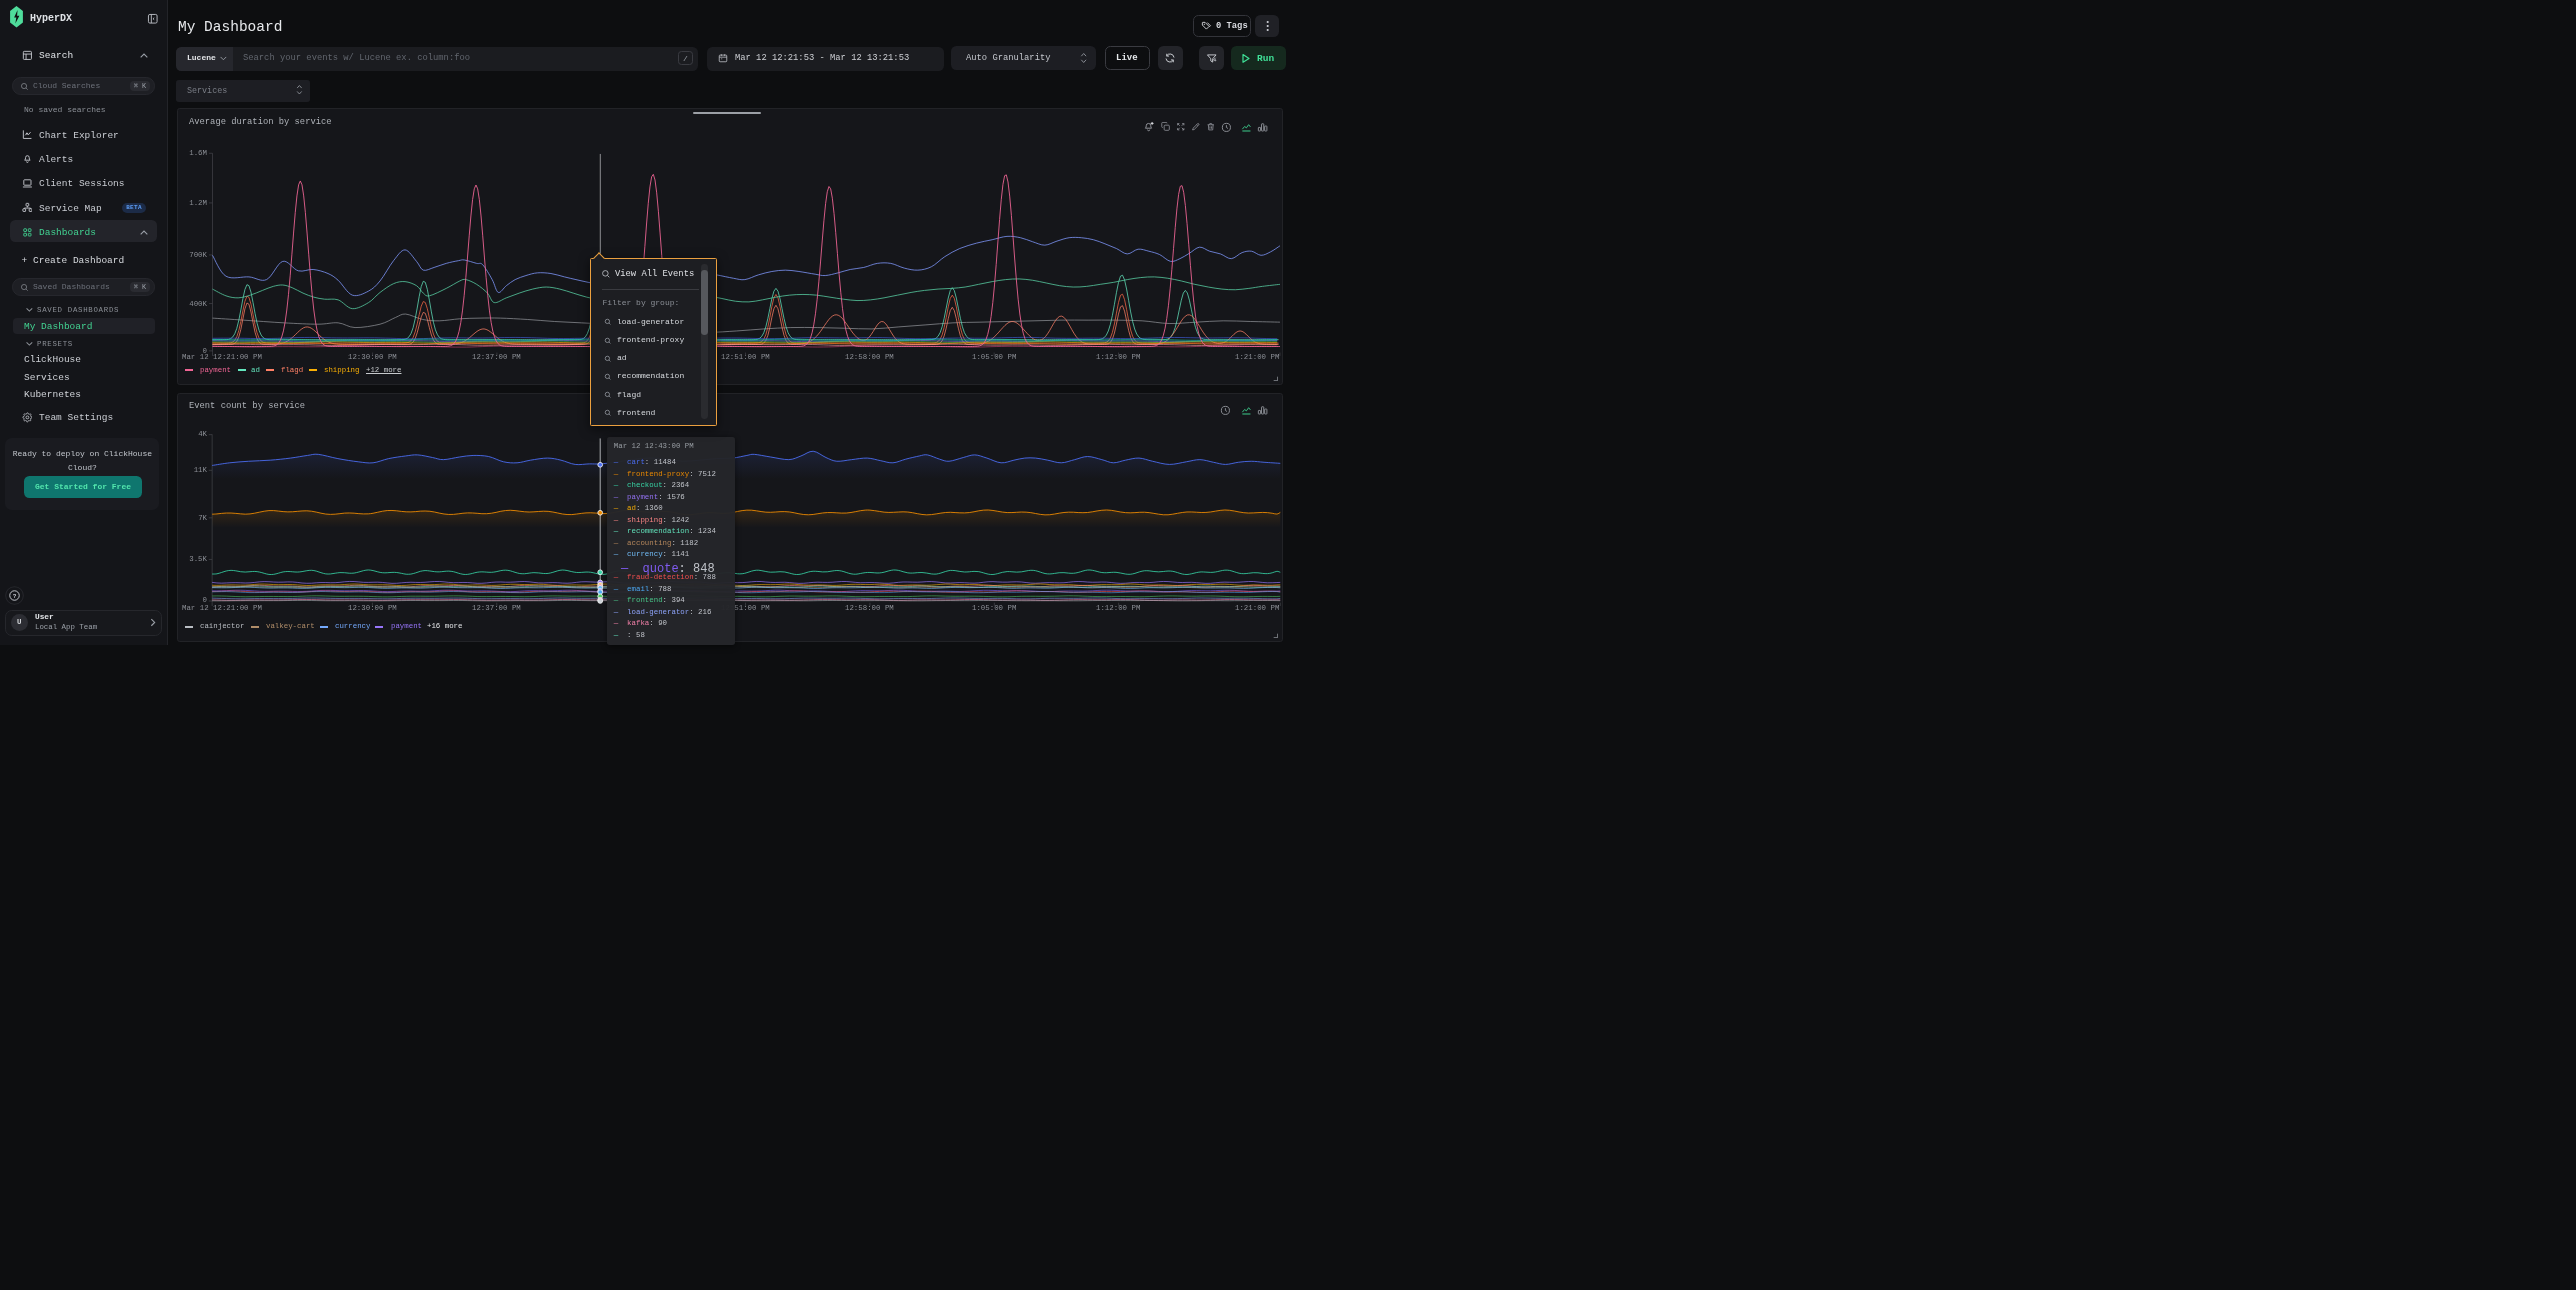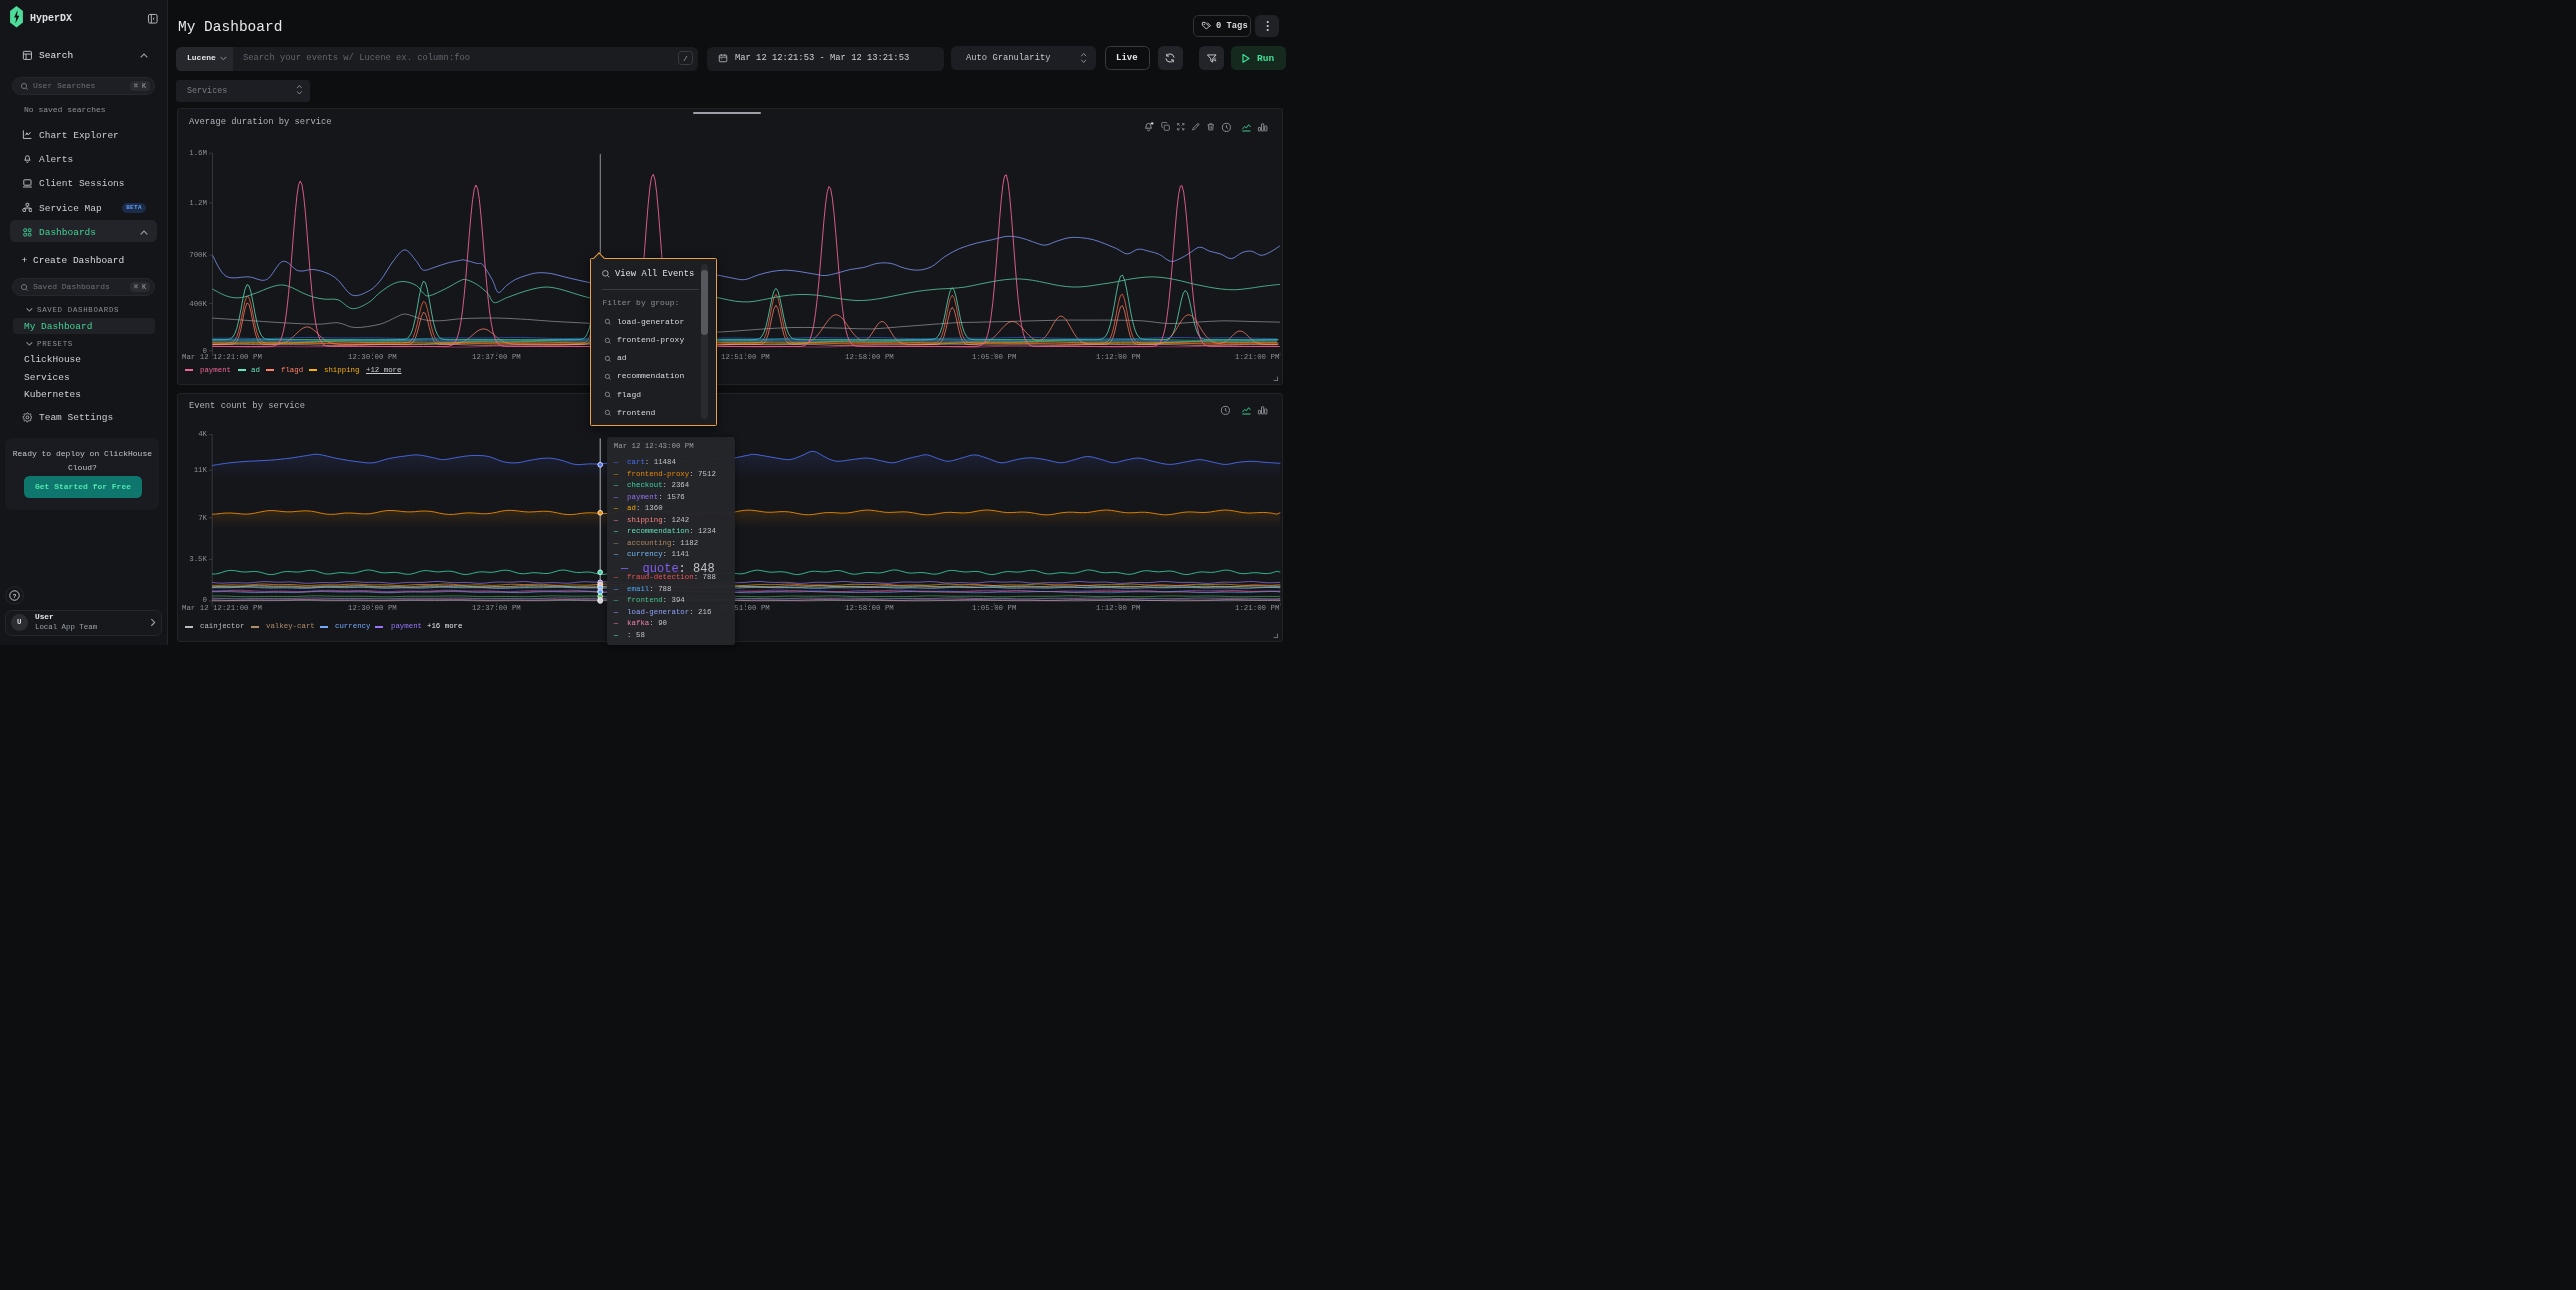--- a/index.html
+++ b/index.html
@@ -32,21 +32,21 @@
     </svg>
 <div class="sitem" style="top:50px;color:#dfe2e6">Search</div>
 <svg class="abs" style="left:140px;top:53px" width="8" height="5.4" viewBox="0 0 12 8" fill="none" stroke="#9ba0a8" stroke-width="1.6">
       <path d="M1 6.5 L6 1.5 L11 6.5"></path>
     </svg>
 <div class="pill" style="top:77px">
       <svg class="abs" style="left:7.4px;top:4px" width="8.8" height="8.8" viewBox="0 0 24 24" fill="none" stroke="#8b8f96" stroke-width="2">
         <circle cx="11" cy="11" r="7"></circle>
         <path d="M16.5 16.5 L21 21"></path>
       </svg>
-      <span class="ph">User Searches</span>
+      <span class="ph">Cloud Searches</span>
       <span class="kbd">⌘ K</span>
     </div>
 <div class="abs" style="left:24px;top:105px;font-size:8px;color:#8b8f96">No saved searches</div>
 <svg class="sicon" style="top:129px" width="10.8" height="10.8" viewBox="0 0 24 24" fill="none" stroke="#c9ccd2" stroke-width="2">
 <path d="M3 3v18h18"></path>
       <path d="M7 14l4-4 3 3 5-6"></path>
       <circle cx="11" cy="10" r="1.3" fill="#c9ccd2"></circle>
     </svg>
 <div class="sitem" style="top:130px">Chart Explorer</div>
 <svg class="sicon" style="top:153px" width="10.8" height="10.8" viewBox="0 0 24 24" fill="none" stroke="#c9ccd2" stroke-width="2">

